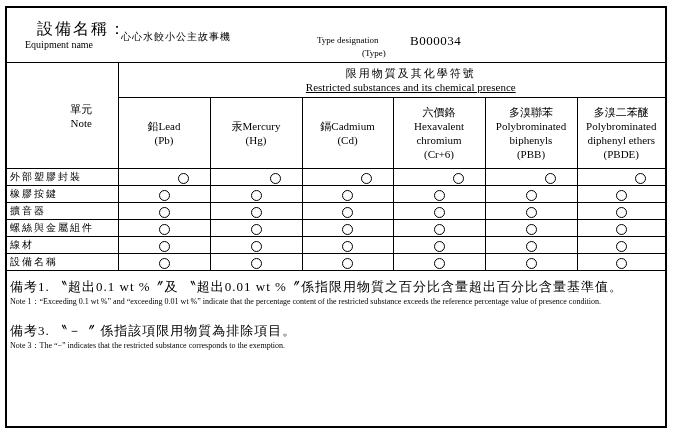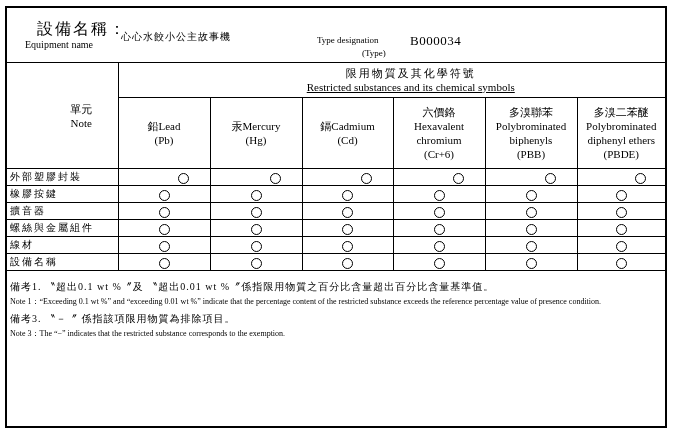--- a/index.html
+++ b/index.html
@@ -22,21 +22,21 @@
   table.rohs td:first-child { border-left:none; }
   table.rohs td:last-child { border-right:none; }
   .unit-cell { font-size:12px; line-height:16px; }
   .title-cell { font-size:12px; line-height:16px; height:34px; }
   .title-cell .en { text-decoration:underline; font-size:11px; }
   .sub-cell { height:70px; font-size:11px; line-height:15px; }
   .row-label { text-align:left !important; padding-left:3px !important; font-size:10px !important; letter-spacing:2px; }
   .body-row td { height:16px; }
   .circle { display:inline-block; width:9px; height:9px; border:1px solid #000; border-radius:50%; vertical-align:middle; }
   .notes { position:absolute; left:3px; top:270px; width:650px; }
-  .note-zh { font-size:10px; line-height:18px; letter-spacing:1px; white-space:nowrap; }
+  .note-zh { font-size:13px; line-height:18px; letter-spacing:1px; white-space:nowrap; }
   .note-en { font-size:8px; line-height:12px; }
 </style>
 </head>
 <body>
 
 <div class="frame">
   <div class="hdr">
     <span class="eq-zh">設備名稱：</span>
     <span class="eq-en">Equipment name</span>
     <span class="eq-val">心心水餃小公主故事機</span>
@@ -56,21 +56,21 @@
         <col style="width:88px">
     </colgroup>
     <tbody>
         <tr>
       <td rowspan="2" class="unit-cell">
         <div>單元</div>
         <div>Note</div>
       </td>
       <td colspan="6" class="title-cell">
         <div style="letter-spacing:2px">限用物質及其化學符號</div>
-        <div class="en">Restricted substances and its chemical symbols</div>
+        <div class="en">Restricted substances and its chemical presence</div>
       </td>
     </tr>
     <tr>
       <td class="sub-cell">
         <div>鉛Lead</div>
         <div>(Pb)</div>
       </td>
       <td class="sub-cell">
         <div>汞Mercury</div>
         <div>(Hg)</div>
@@ -155,18 +155,18 @@
           <td><span class="circle" title="○"></span></td>
         </tr>
       </tbody>
   </table>
 
   <div class="notes">
     <div>
       <div class="note-zh">備考1. 〝超出0.1 wt %〞及 〝超出0.01 wt %〞係指限用物質之百分比含量超出百分比含量基準值。</div>
       <div class="note-en">Note 1：“Exceeding 0.1 wt %” and “exceeding 0.01 wt %” indicate that the percentage content of the restricted substance exceeds the reference percentage value of presence condition.</div>
     </div>
-    <div style="margin-top:2px">
+    <div style="margin-top:14px">
       <div class="note-zh">備考3. 〝－〞 係指該項限用物質為排除項目。</div>
       <div class="note-en">Note 3：The “−” indicates that the restricted substance corresponds to the exemption.</div>
     </div>
   </div>
 </div>
 
 </body></html>

